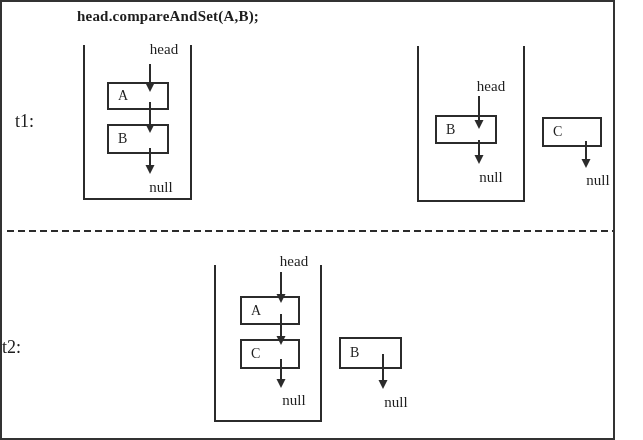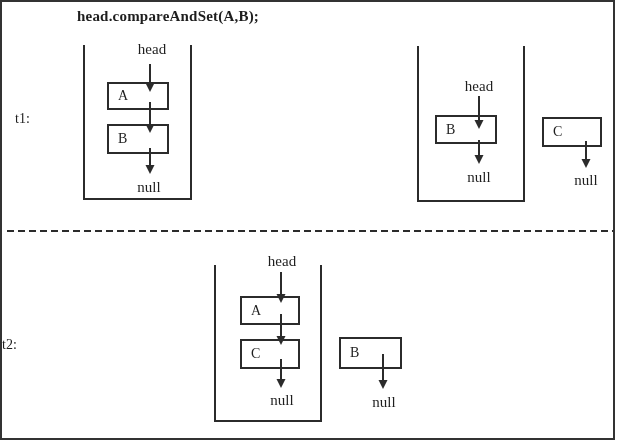--- a/index.html
+++ b/index.html
@@ -2,42 +2,42 @@
 <html><head>
 <meta charset="utf-8">
 <style>
   html,body { margin:0; padding:0; background:#ffffff; }
   .canvas {
     position:relative; width:615px; height:440px; background:#ffffff;
     border:2px solid #333333; box-sizing:border-box;
     font-family:Liberation Serif, serif; color:#1e1e1e; overflow:hidden;
   }
   .title { position:absolute; left:75px; top:6px; font-size:15px; font-weight:bold; letter-spacing:0.2px; }
-  .row-label { position:absolute; font-size:14px; }
+  .row-label { position:absolute; font-size:18px; }
   .rl-t1 { left:13px; top:109px; }
   .rl-t2 { left:0; top:335px; }
   .bucket {
     position:absolute; box-sizing:border-box;
     border-left:2px solid #2b2b2b; border-right:2px solid #2b2b2b; border-bottom:2px solid #2b2b2b;
   }
   .b1 { left:81px;  top:43px;  width:109px; height:155px; }
   .b2 { left:415px; top:44px;  width:108px; height:156px; }
   .b3 { left:212px; top:263px; width:108px; height:157px; }
   .node {
     position:absolute; box-sizing:border-box; border:2px solid #2b2b2b; background:#ffffff;
     display:flex; align-items:center; padding-left:9px; font-size:14px;
   }
   .nA1 { left:105px; top:80px;  width:62px; height:28px; }
   .nB1 { left:105px; top:122px; width:62px; height:30px; }
   .nB2 { left:433px; top:113px; width:62px; height:29px; }
   .nC2 { left:540px; top:115px; width:60px; height:30px; }
   .nA3 { left:238px; top:294px; width:60px; height:29px; }
   .nC3 { left:238px; top:337px; width:60px; height:30px; }
   .nB4 { left:337px; top:335px; width:63px; height:32px; }
-  .lbl { position:absolute; font-size:15px; transform:translateX(-50%); white-space:nowrap; }
+  .lbl { position:absolute; font-size:15px; transform:translateX(-50%); white-space:nowrap;margin-left:12px; }
   .h1  { left:150px; top:39px; }
   .h2  { left:477px; top:76px; }
   .h3  { left:280px; top:251px; }
   .u1  { left:147px; top:177px; }
   .u2  { left:477px; top:167px; }
   .u3  { left:584px; top:170px; }
   .u4  { left:280px; top:390px; }
   .u5  { left:382px; top:392px; }
   .overlay { position:absolute; left:0; top:0; width:643px; height:440px; pointer-events:none; }
   .overlay line, .overlay polygon { stroke:#2b2b2b; }

